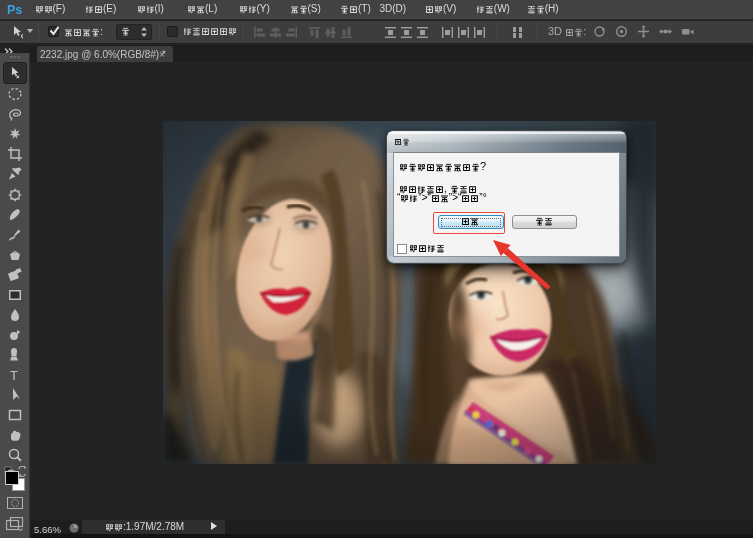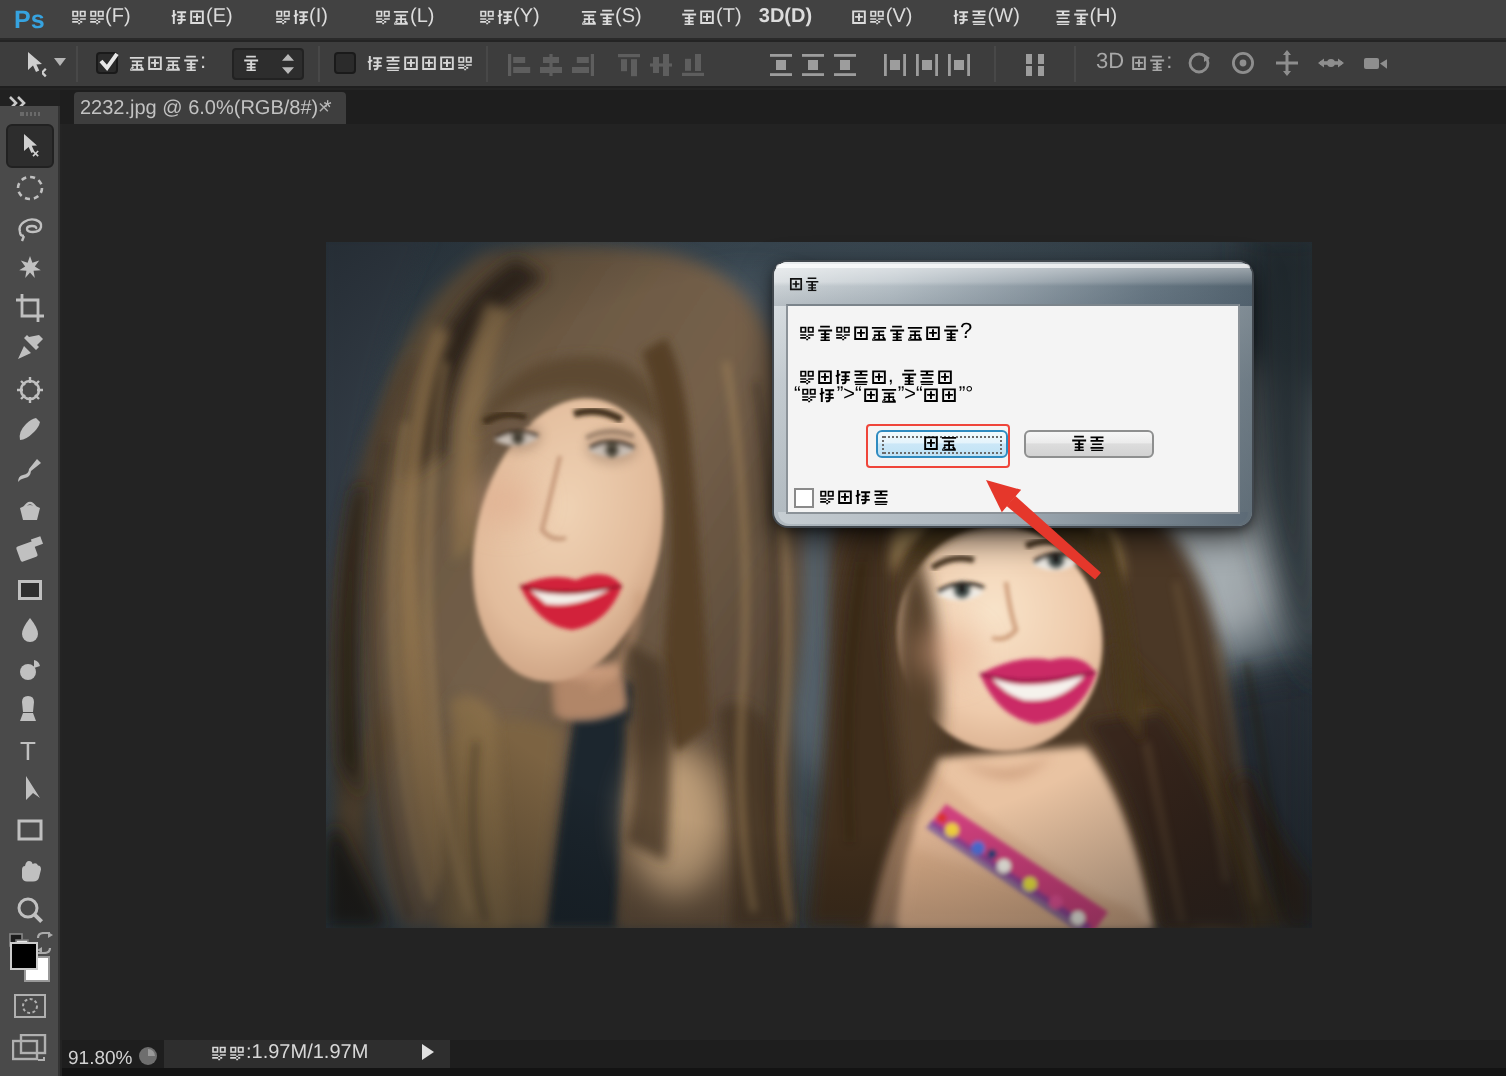--- a/index.html
+++ b/index.html
@@ -83,21 +83,21 @@
       </svg><span>(S)</span></span></div>
 <div class="a" style="left:340.0px;top:4px;"><span class="mx" style="font-size:10px;color:#dcdcdc;font-weight:normal"><svg class="ck " width="18" height="9" viewBox="0 0 200 100" style="color:#dcdcdc" fill="#dcdcdc">
         <svg x="5" y="6" width="90" height="90" viewBox="0 0 100 100">
           <path d="M20,4 h60 v11 h-60 z M8,28 h86 v11 h-86 z M24,51 h54 v10 h-54 z M24,71 h54 v10 h-54 z M22,89 h58 v10 h-58 z M45,28 h12 v64 h-12 z"></path>
         </svg>
         <svg x="105" y="6" width="90" height="90" viewBox="0 0 100 100">
           <path d="M8,8 h84 v84 h-84 z M20,20 v60 h60 v-60 z" fill-rule="evenodd"></path>
           <path d="M26,43 h48 v11 h-48 z M44,26 h12 v48 h-12 z"></path>
         </svg>
       </svg><span>(T)</span></span></div>
-<div class="a" style="left:379.4px;top:4px;"><span class="mx" style="font-size:10px;color:#dcdcdc;font-weight:bold"><span>3D(D)</span></span></div>
+<div class="a" style="left:379.4px;top:4px;"><span class="mx" style="font-size:10px;color:#dcdcdc;font-weight:normal"><span>3D(D)</span></span></div>
 <div class="a" style="left:424.9px;top:4px;"><span class="mx" style="font-size:10px;color:#dcdcdc;font-weight:normal"><svg class="ck " width="18" height="9" viewBox="0 0 200 100" style="color:#dcdcdc" fill="#dcdcdc">
         <svg x="5" y="6" width="90" height="90" viewBox="0 0 100 100">
           <path d="M8,8 h84 v84 h-84 z M20,20 v60 h60 v-60 z" fill-rule="evenodd"></path>
           <path d="M26,43 h48 v11 h-48 z M44,26 h12 v48 h-12 z"></path>
         </svg>
         <svg x="105" y="6" width="90" height="90" viewBox="0 0 100 100">
           <path d="M8,10 h38 v38 h-38 z M18,20 v18 h18 v-18 z M54,10 h38 v38 h-38 z M64,20 v18 h18 v-18 z M8,56 h84 v10 h-84 z M8,74 h62 v10 h-62 z M45,56 h12 v38 h-12 z" fill-rule="evenodd"></path>
         </svg>
       </svg><span>(V)</span></span></div>
 <div class="a" style="left:475.8px;top:4px;"><span class="mx" style="font-size:10px;color:#dcdcdc;font-weight:normal"><svg class="ck " width="18" height="9" viewBox="0 0 200 100" style="color:#dcdcdc" fill="#dcdcdc">
@@ -710,26 +710,26 @@
         <svg x="305" y="6" width="90" height="90" viewBox="0 0 100 100">
           <path d="M10,8 h80 v11 h-80 z M10,30 h80 v11 h-80 z M20,52 h60 v10 h-60 z M10,74 h80 v11 h-80 z M14,90 h72 v9 h-72 z M43,8 h14 v33 h-14 z"></path>
         </svg>
       </svg></span></div>
 <svg class="a" style="left:480px;top:230px;z-index:50" width="80" height="70" viewBox="0 0 80 70">
 <path d="M13,10 L30.6,14.9 L20.9,26.1 Z" fill="#e5372b"></path>
 <path d="M27.7,18.0 L70.5,56.4 L67.5,59.8 L23.3,23.0 Z" fill="#e5372b"></path>
 </svg>
 <div class="a" style="left:31px;top:520px;width:722px;height:14px;background:#1e1e1e"></div>
 <div class="a" style="left:31px;top:534px;width:722px;height:4px;background:#131313"></div>
-<div class="a" style="left:34px;top:523.5px;font-size:9.5px;color:#d2d2d2">91.80%</div>
+<div class="a" style="left:34px;top:523.5px;font-size:9.5px;color:#d2d2d2">5.66%</div>
 <svg class="a" style="left:69px;top:523px" width="10" height="10" viewBox="0 0 10 10">
     <circle cx="5" cy="5" r="4.5" fill="#6e6e6e"></circle>
     <path d="M5,5 L5,1.5 A3.5,3.5 0 0,1 8.5,5 Z" fill="#9a9a9a"></path>
   </svg>
 <div class="a" style="left:82px;top:520px;width:143px;height:14px;background:#2e2e2e"></div>
 <div class="a" style="left:105px;top:522px"><span class="mx" style="font-size:10px;color:#d8d8d8;font-weight:normal"><svg class="ck " width="18" height="9" viewBox="0 0 200 100" style="color:#d8d8d8" fill="#d8d8d8">
         <svg x="5" y="6" width="90" height="90" viewBox="0 0 100 100">
           <path d="M8,10 h38 v38 h-38 z M18,20 v18 h18 v-18 z M54,10 h38 v38 h-38 z M64,20 v18 h18 v-18 z M8,56 h84 v10 h-84 z M8,74 h62 v10 h-62 z M45,56 h12 v38 h-12 z" fill-rule="evenodd"></path>
         </svg>
         <svg x="105" y="6" width="90" height="90" viewBox="0 0 100 100">
           <path d="M8,10 h38 v38 h-38 z M18,20 v18 h18 v-18 z M54,10 h38 v38 h-38 z M64,20 v18 h18 v-18 z M8,56 h84 v10 h-84 z M8,74 h62 v10 h-62 z M45,56 h12 v38 h-12 z" fill-rule="evenodd"></path>
         </svg>
-      </svg><span>:1.97M/1.97M</span></span></div>
+      </svg><span>:1.97M/2.78M</span></span></div>
 <div class="a" style="left:211px;top:522px;width:0;height:0;border-top:4.5px solid transparent;border-bottom:4.5px solid transparent;border-left:6px solid #e0e0e0"></div>
 </body></html>

